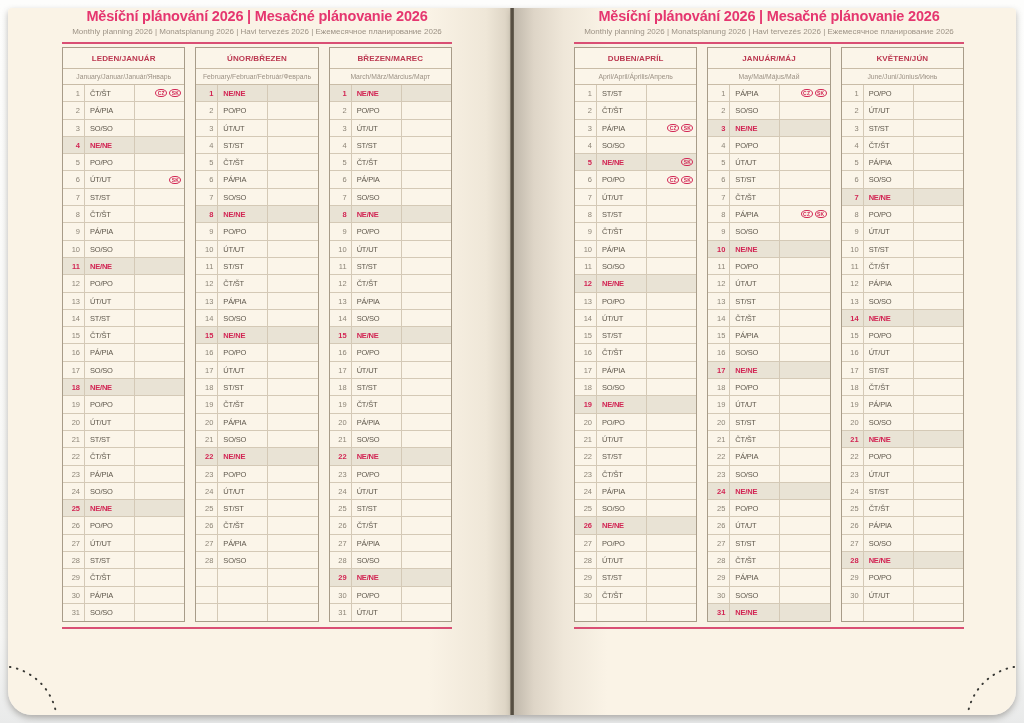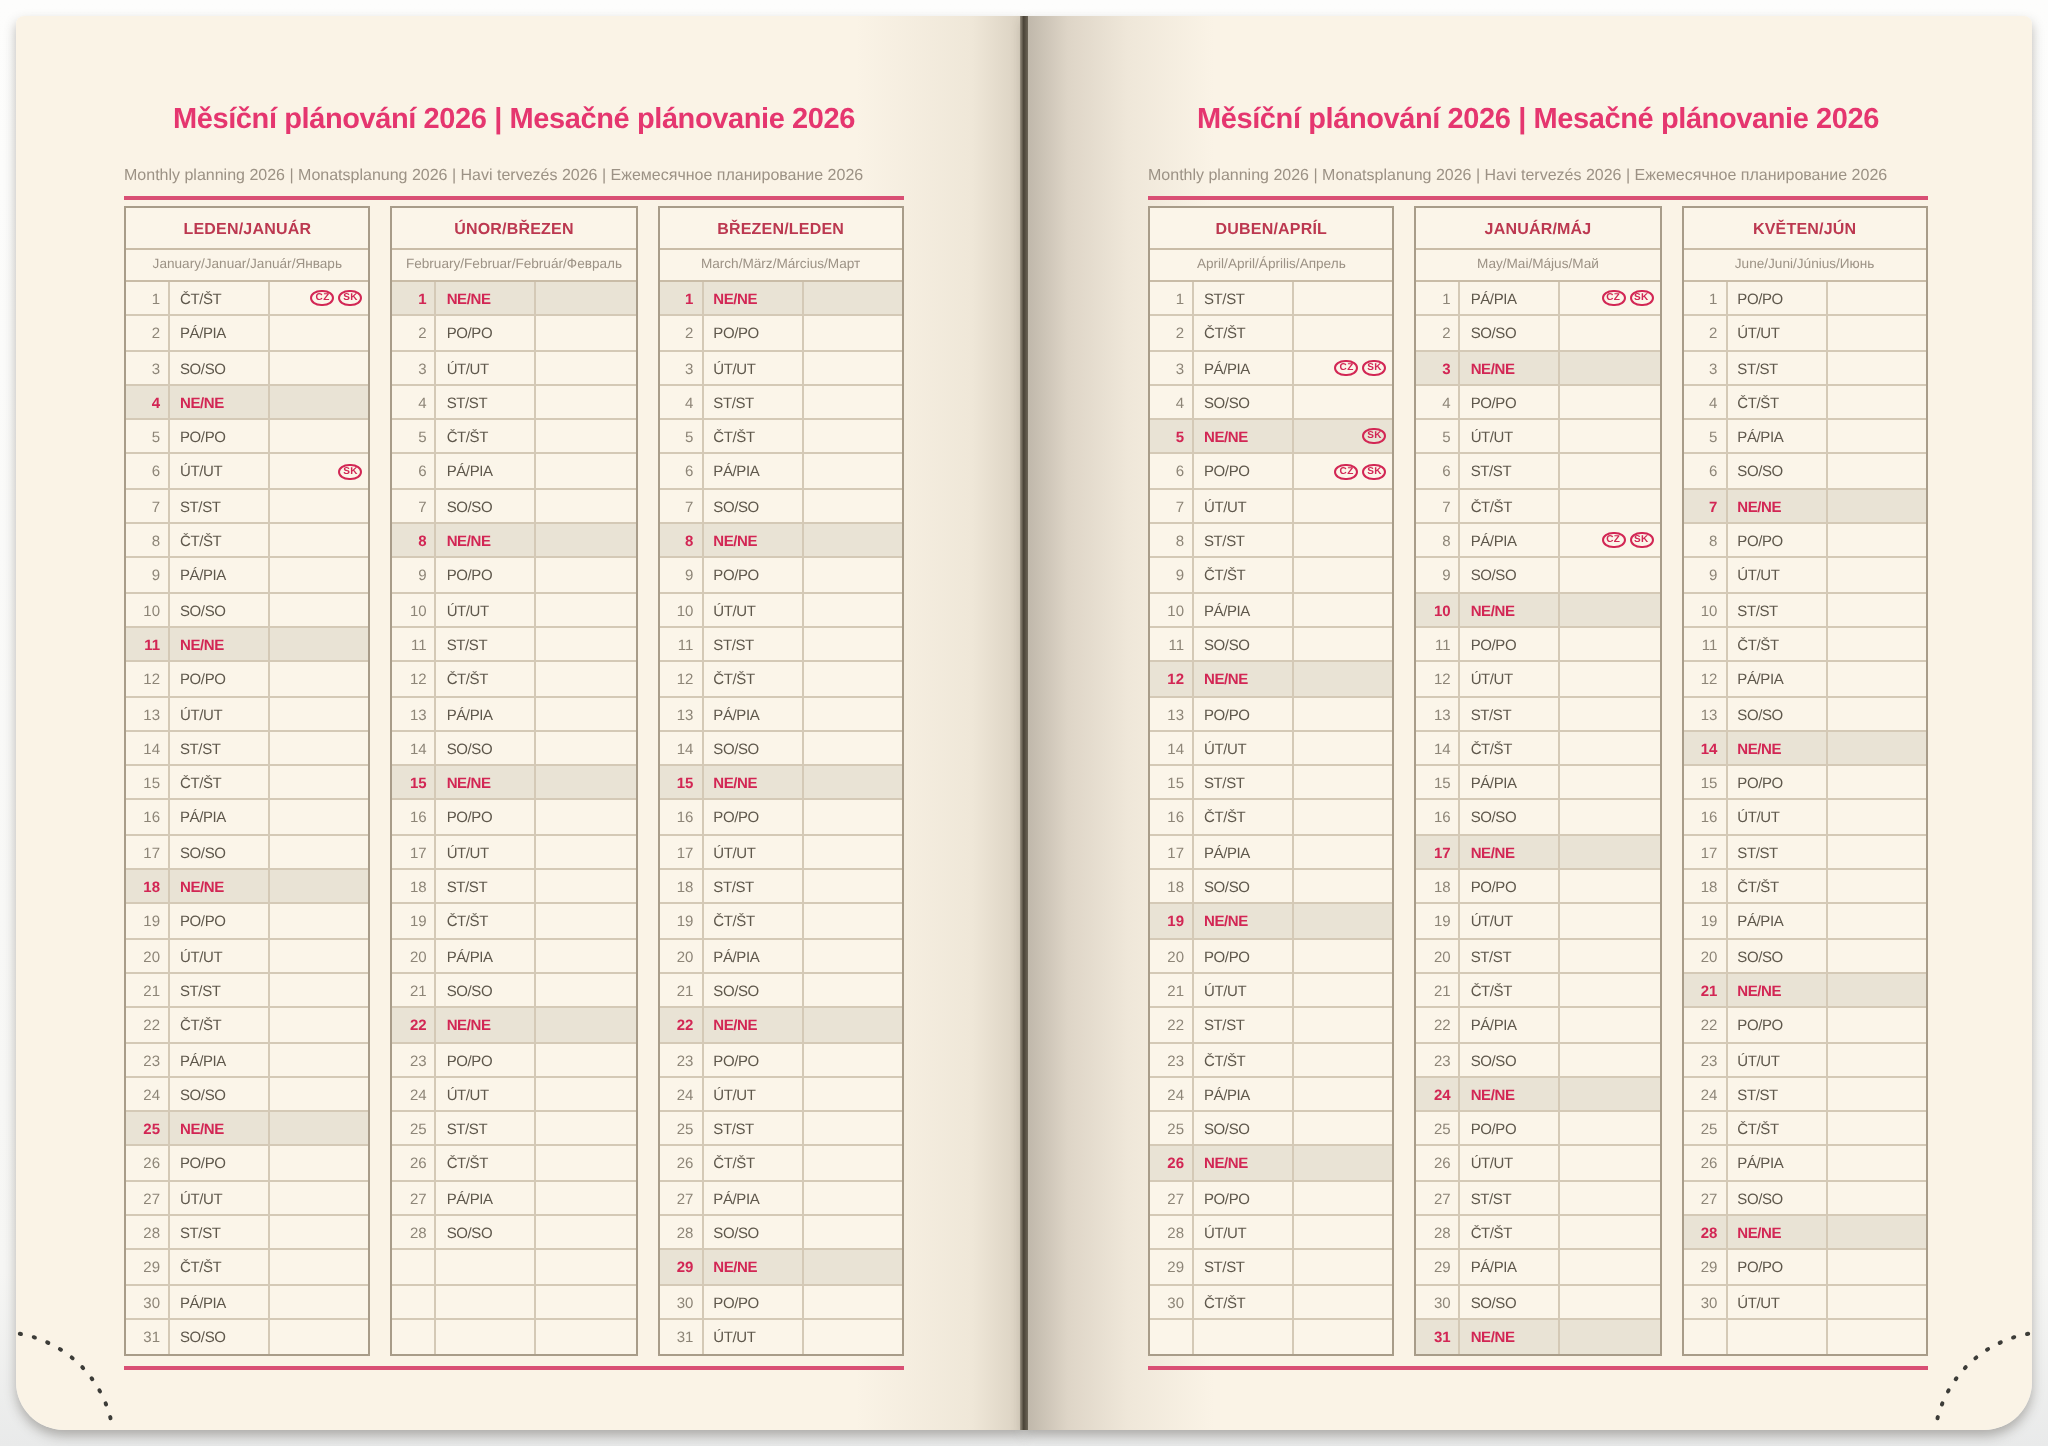--- a/index.html
+++ b/index.html
@@ -10,23 +10,23 @@
         box-shadow:0 3px 6px rgba(60,55,45,.35)}
   .page.left{left:8px;border-radius:4px 0 0 24px;
         background:linear-gradient(to right,var(--page,#faf3e6) 0,var(--page,#faf3e6) 420px,#efe7d8 478px,#d9d0c0 504px)}
   .page.right{left:512px;border-radius:0 4px 24px 0;
         background:linear-gradient(to right,#bdb5a8 0,#ded5c7 22px,#efe7d9 52px,var(--page,#faf3e6) 95px)}
   .spine{position:absolute;left:510px;top:8px;width:4px;height:707px;z-index:3;
         background:linear-gradient(to right,#978e7f,#4a4337 45%,#6d6557)}
   .content{position:absolute;top:0;width:390px}
   .page.left .content{left:54px}
   .page.right .content{left:62px}
-  .title{margin-top:44px;text-align:center;color:var(--accent,#e5366f);
+  .title{text-align:center;color:var(--accent,#e5366f);
          font-size:14.5px;font-weight:bold;letter-spacing:-.2px;white-space:nowrap}
-  .subtitle{margin-top:15px;text-align:left;color:#9c9285;font-size:8px;white-space:nowrap}
+  .subtitle{margin-top:3px;text-align:center;color:#9c9285;font-size:8px;white-space:nowrap}
   .rule{height:2px;background:var(--rule,#d94f74)}
   .rule.top{margin-top:6px}
   .rule.bottom{margin-top:5px}
   .months{display:flex;gap:10px;margin-top:3px}
   .month{flex:1;border:1px solid #a89c89;background:#fbf5e9}
   .mh{height:21px;line-height:22px;text-align:center;color:var(--mred,#bc3850);
       font-weight:bold;font-size:8px;letter-spacing:.1px;border-bottom:1px solid #c9bca7}
   .ml{height:16px;line-height:16px;text-align:center;color:#9c9285;font-size:6.8px;
       border-bottom:1px solid #c9bca7;white-space:nowrap;overflow:hidden}
   .drow{display:flex;height:17.3px;line-height:17.3px;border-bottom:1px solid #d4c9b6;font-size:7.5px}
@@ -369,21 +369,21 @@
             <span class="c day"></span>
             <span class="c note"></span>
           </div>
           <div class="drow">
             <span class="c num"></span>
             <span class="c day"></span>
             <span class="c note"></span>
           </div>
         </div>
         <div class="month">
-          <div class="mh">BŘEZEN/LEDEN</div>
+          <div class="mh">BŘEZEN/MAREC</div>
           <div class="ml">March/März/Március/Март</div>
           <div class="drow sun">
             <span class="c num">1</span>
             <span class="c day">NE/NE</span>
             <span class="c note"></span>
           </div>
           <div class="drow">
             <span class="c num">2</span>
             <span class="c day">PO/PO</span>
             <span class="c note"></span>

